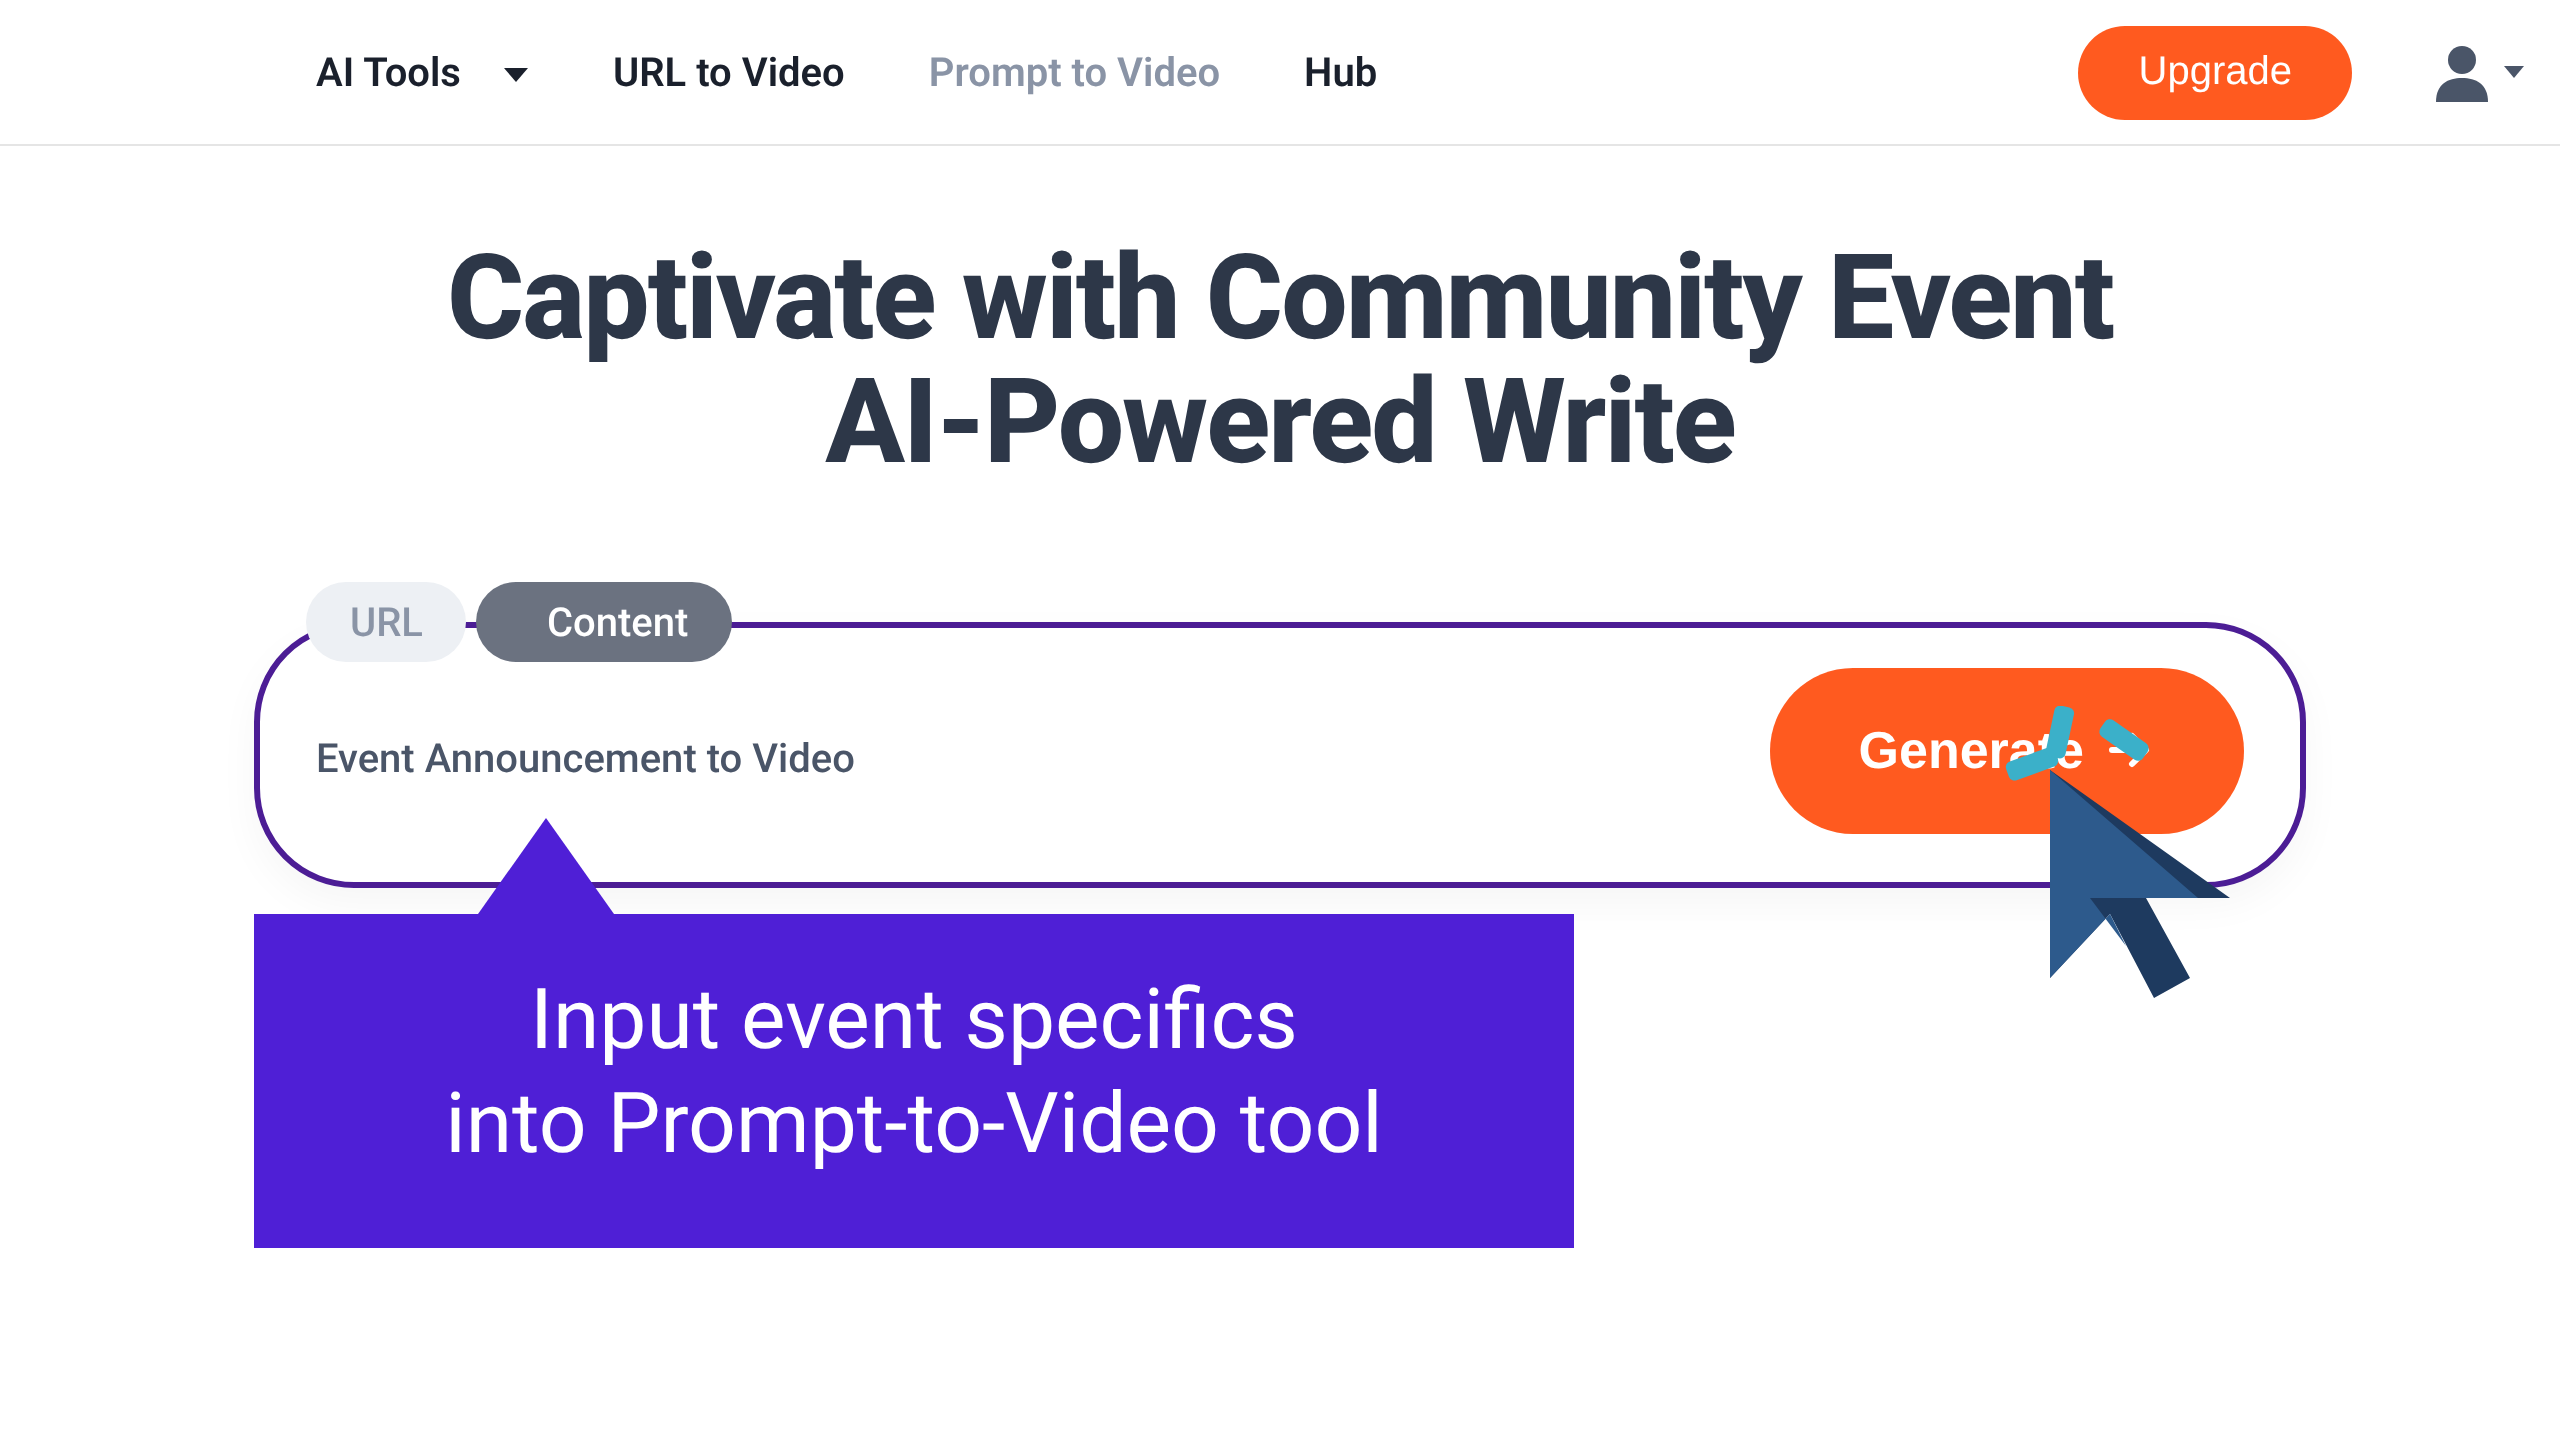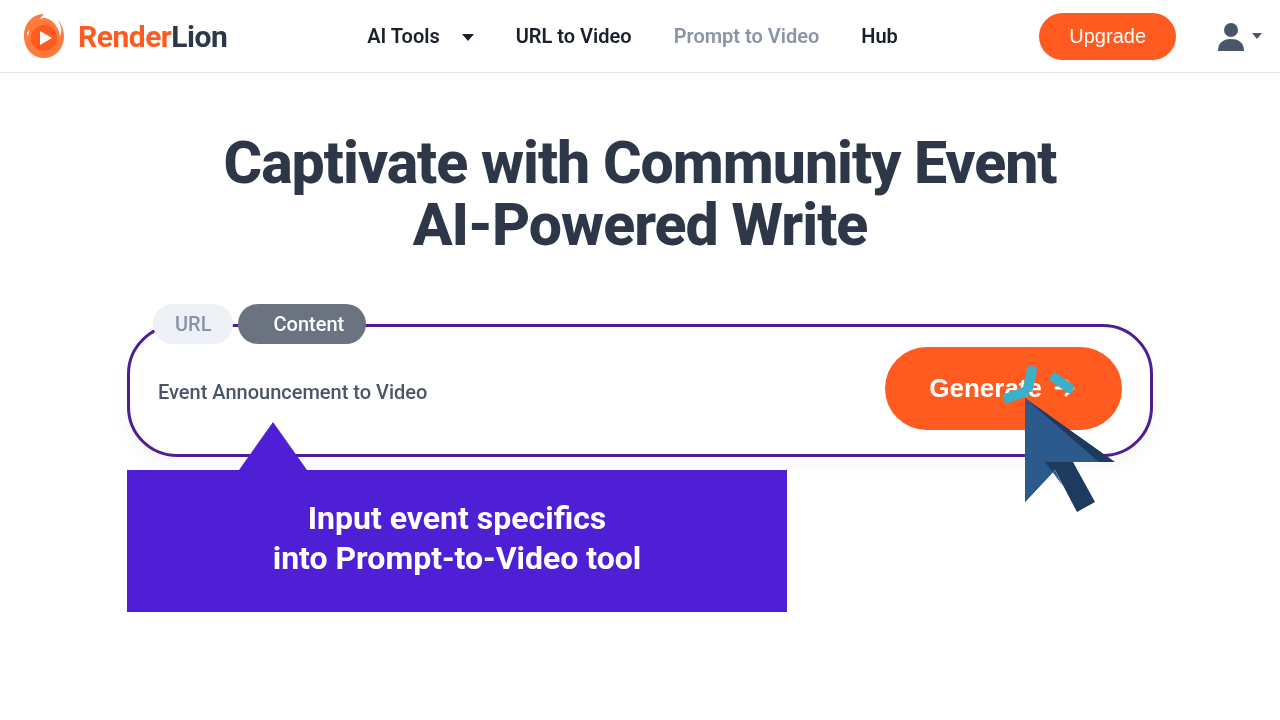--- a/index.html
+++ b/index.html
@@ -82,21 +82,21 @@
     cursor: pointer;
   }
   .avatar-caret {
     width: 0; height: 0;
     border-left: 5px solid transparent;
     border-right: 5px solid transparent;
     border-top: 6px solid #4a5568;
   }
   .hero {
     text-align: center;
-    margin-top: 59px;
+    margin-top: 46px;
   }
   .hero h1 {
     font-size: 59px;
     font-weight: 800;
     color: #2d3748;
     line-height: 1.05;
     letter-spacing: -1px;
   }
   .panel-wrap {
     width: 1026px;
@@ -173,50 +173,38 @@
     border-bottom: 48px solid #4f1fd6;
     margin-left: 112px;
   }
   .callout {
     background: #4f1fd6;
     color: #fff;
     padding: 28px 40px 34px;
     text-align: center;
   }
   .callout p {
-    font-size: 32px;
-    font-weight: 700;
+    font-size: 42px;
+    font-weight: 400;
     line-height: 1.25;
   }
   .cursor-overlay {
     position: absolute;
     right: 22px;
     top: 62px;
     width: 130px;
     height: 150px;
     pointer-events: none;
     z-index: 10;
   }
 </style>
 </head>
 <body>
 
 <div class="header">
-  <div class="logo-wrap">
-    <div class="logo-mark">
-      <svg width="52" height="52" viewBox="0 0 52 52">
-        <path d="M26 4 C14 4 6 14 6 26 C6 38 14 48 26 48 C38 48 46 38 46 26 C46 22 44 14 40 10 C44 18 44 22 42 26 C40 14 32 8 26 8 C20 8 12 14 10 26 C8 22 8 18 12 10 C8 14 6 22 6 26" fill="#ff7a3d"></path>
-        <circle cx="26" cy="28" r="13" fill="#ff5a1f"></circle>
-        <path d="M22 21 L22 35 L34 28 Z" fill="#fff"></path>
-      </svg>
-    </div>
-    <div class="logo-text">
-      <span class="r">Render</span><span class="l">Lion</span>
-    </div>
-  </div>
 
   <nav class="nav">
     <div class="nav-item">
       <span>AI Tools</span>
       <span class="caret-down"></span>
     </div>
     <div class="nav-item">
       <span>URL to Video</span>
     </div>
     <div class="nav-item muted">

